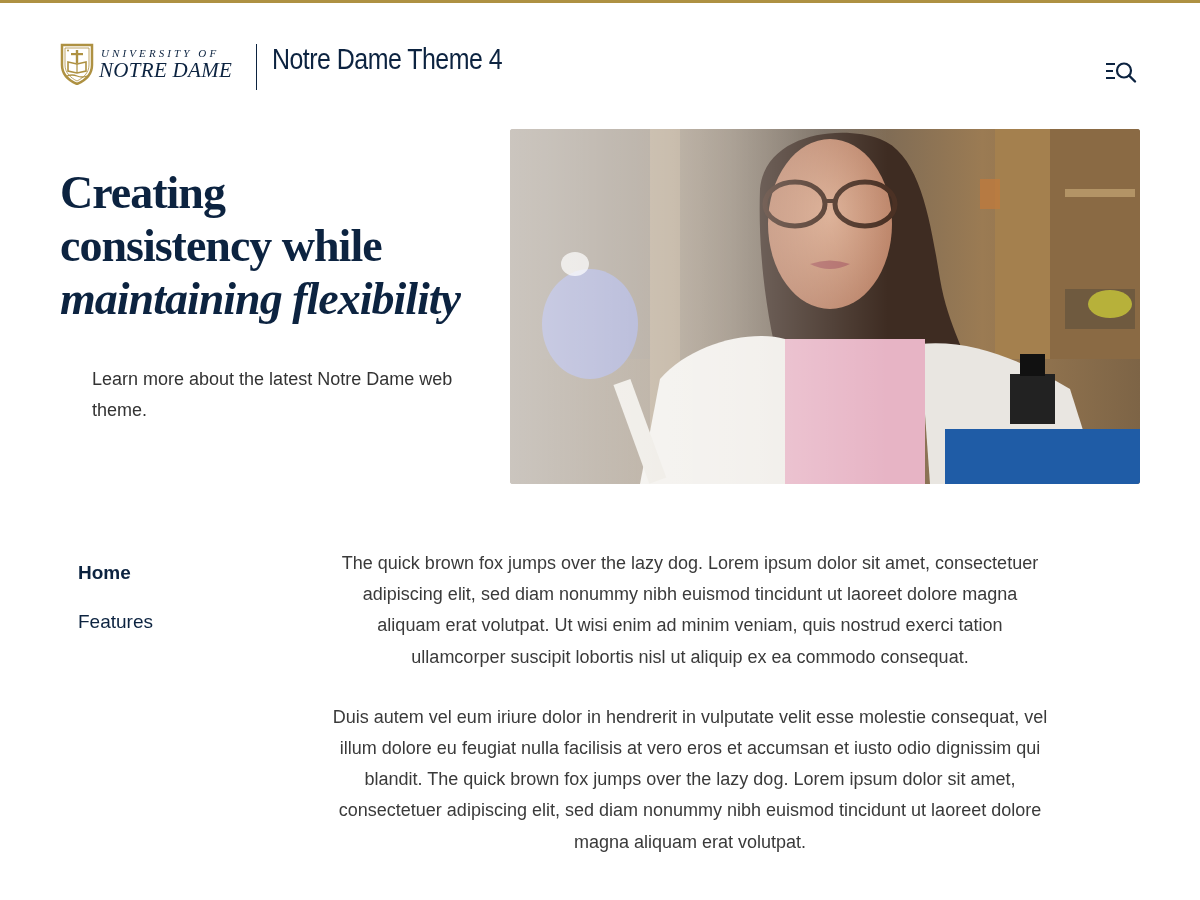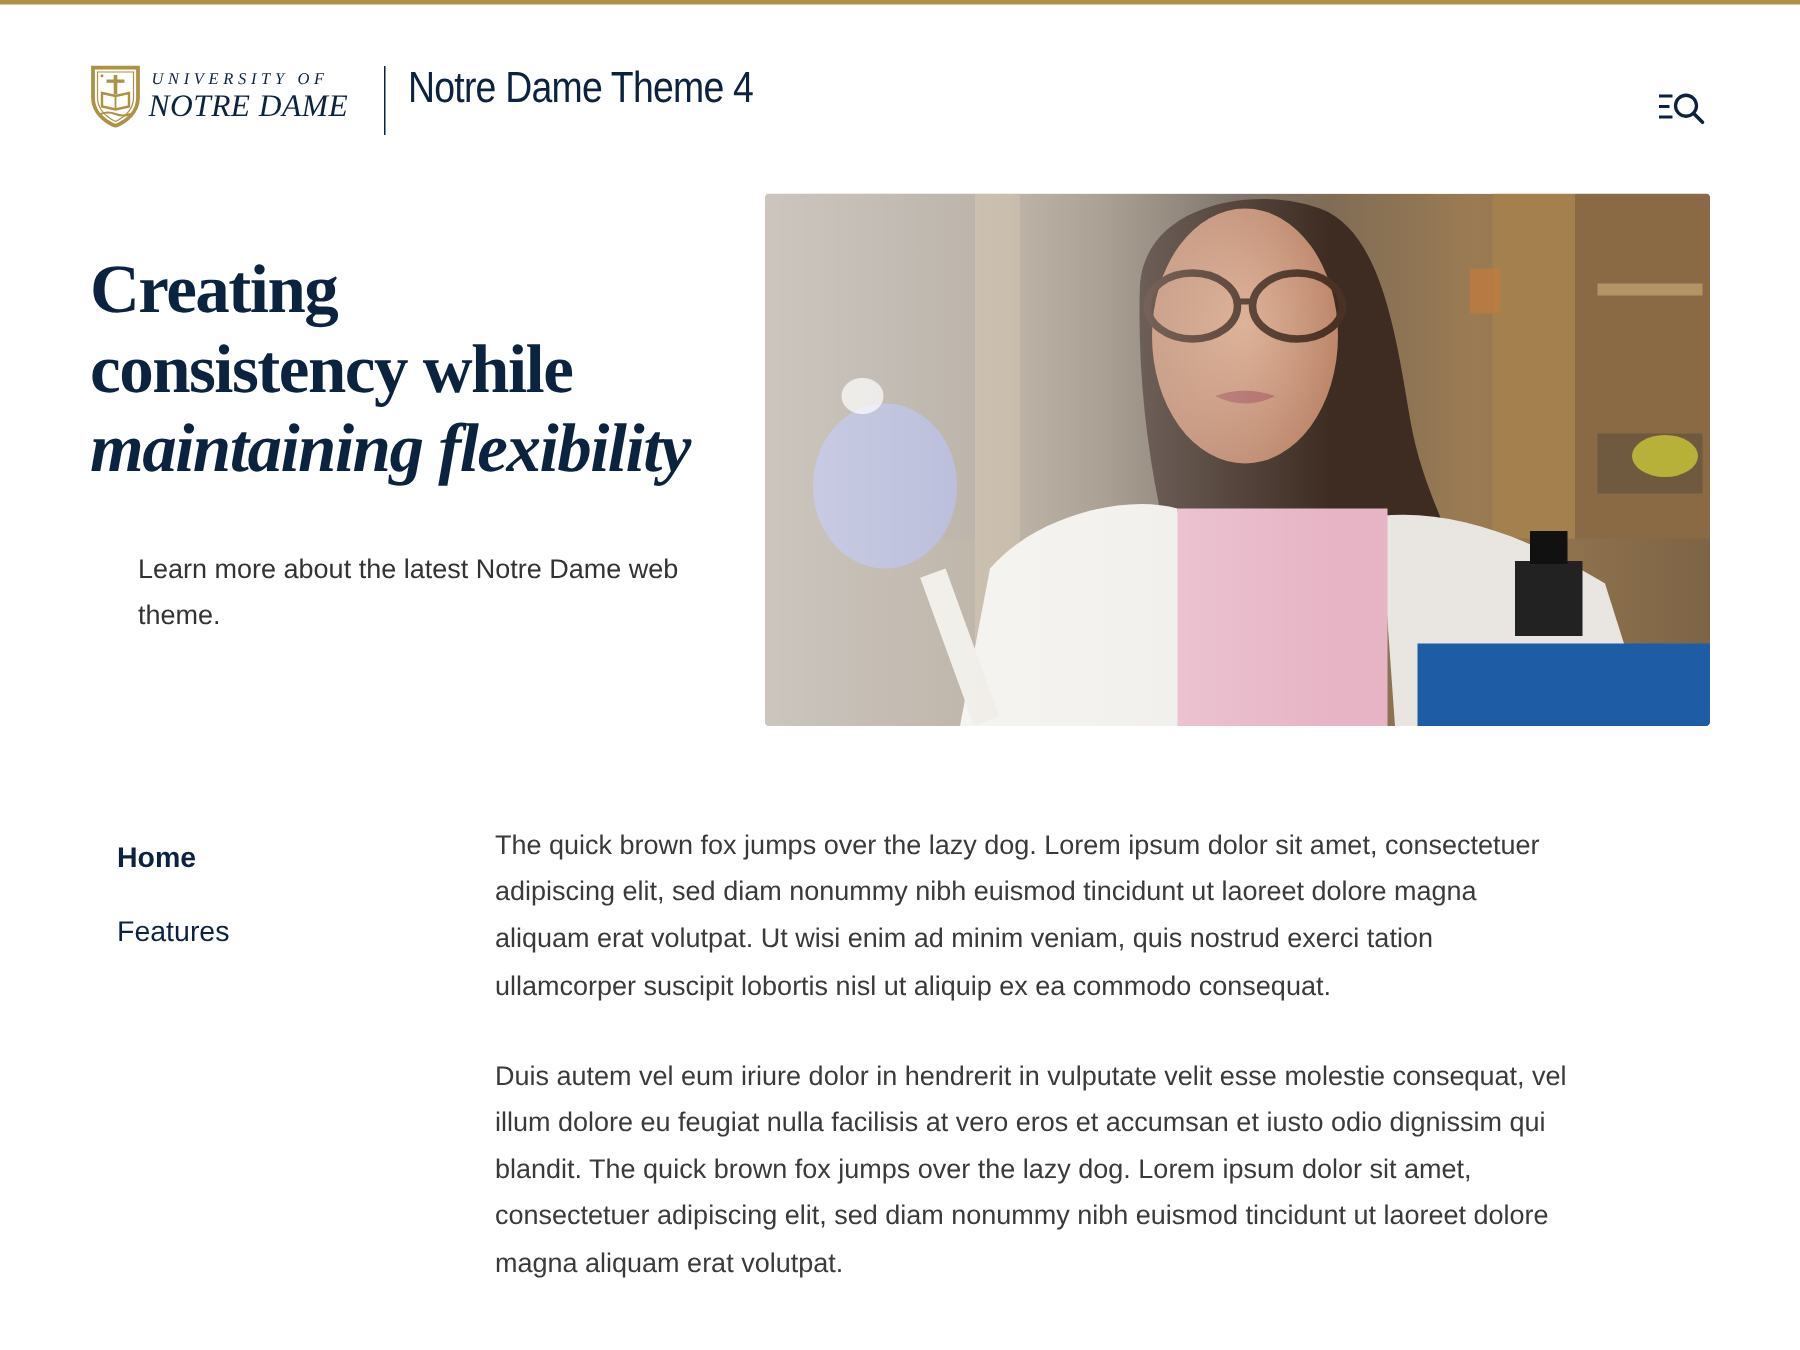--- a/index.html
+++ b/index.html
@@ -20,21 +20,21 @@
     .hero-heading { position: absolute; left: 60px; top: 166px; width: 420px; font-family: Liberation Serif, serif; font-size: 46px; line-height: 53px; color: #0c2340; letter-spacing: -1px; }
     .hero-heading .line { display: block; white-space: nowrap; }
     .hero-heading .italic { font-style: italic; }
     .hero-sub { position: absolute; left: 60px; top: 364px; width: 400px; font-size: 18px; line-height: 31px; color: #333333; margin-left: 32px; }
     .hero-image { position: absolute; left: 510px; top: 129px; width: 630px; height: 355px; border-radius: 3px; overflow: hidden; }
 
     .side-nav { position: absolute; left: 78px; top: 560px; width: 200px; }
     .side-nav a { display: block; font-size: 19px; color: #0c2340; text-decoration: none; height: 48.5px; line-height: 26px; }
     .side-nav a.active { font-weight: bold; }
 
-    .content { position: absolute; left: 330px; top: 548px; width: 720px; font-size: 18px; line-height: 31.2px; color: #3a3a3a; }
+    .content { position: absolute; left: 330px; top: 548px; width: 720px; font-size: 18px; line-height: 31.2px; color: #3a3a3a; text-align: center; }
     .content p { margin-bottom: 29px; }
   </style>
 </head>
 <body>
 
 <div class="top-bar"></div>
 
 <header class="header">
   <a class="brand">
     <svg class="shield" viewBox="0 0 34 42">

